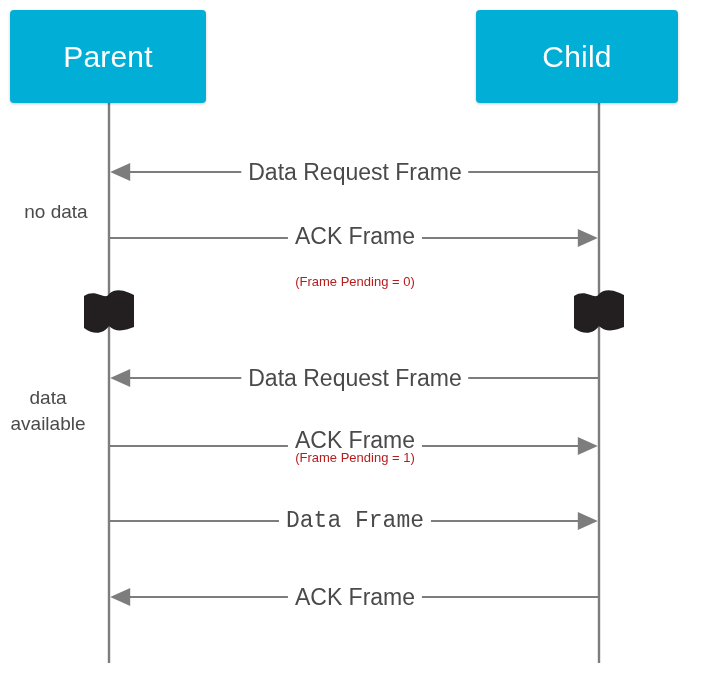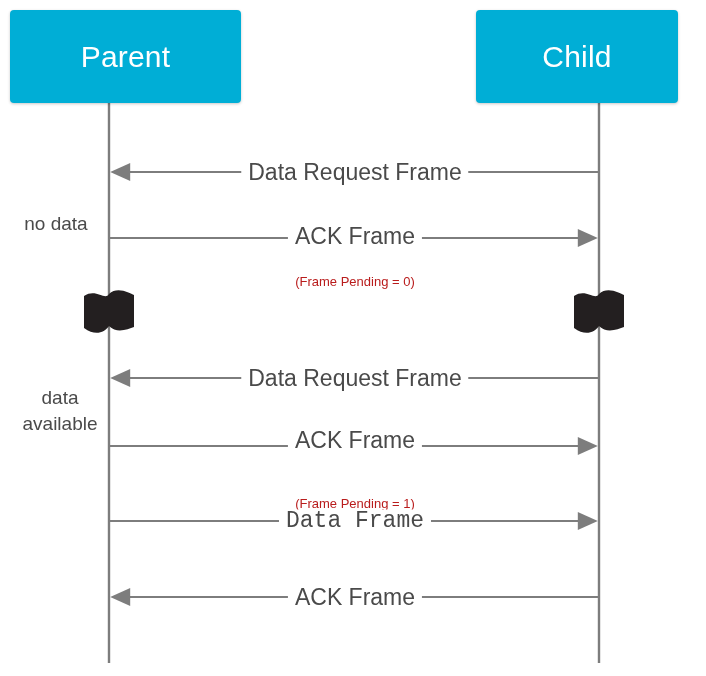--- a/index.html
+++ b/index.html
@@ -116,38 +116,38 @@
           <polygon points="110.2,597 130.2,588 130.2,606" fill="#7d7d7d"></polygon>
         </g>
       </g>
     <g id="breaks">
         <path d="M 84 296 C 96 288, 105 301, 109 294 C 117 286, 130 293, 134 295 L 134 327 C 128 329, 117 334, 109 326 C 104 333, 95 336, 84 328 Z" fill="#231f20"></path>
         <path d="M 574 296 C 586 288, 595 301, 599 294 C 607 286, 620 293, 624 295 L 624 327 C 618 329, 607 334, 599 326 C 594 333, 585 336, 574 328 Z" fill="#231f20"></path>
       </g>
   </svg>
 
   <div id="participants">
-      <div class="participant-box" style="left: 10px; top: 10px; width: 231px; height: 93px; background: rgb(0, 174, 214);">
+      <div class="participant-box" style="left: 10px; top: 10px; width: 196px; height: 93px; background: rgb(0, 174, 214);">
         <span class="participant-label">Parent</span>
       </div>
       <div class="participant-box" style="left: 476px; top: 10px; width: 202px; height: 93px; background: rgb(0, 174, 214);">
         <span class="participant-label">Child</span>
       </div>
     </div>
 
   <div id="labels">
       <div class="msg-label" style="left: 355px; top: 172px;">Data Request Frame</div>
       <div class="msg-label" style="left: 355px; top: 236px;">ACK Frame</div>
       <div class="msg-sublabel" style="left: 355px; top: 261px;">(Frame Pending = 0)</div>
       <div class="msg-label" style="left: 355px; top: 378px;">Data Request Frame</div>
       <div class="msg-label" style="left: 355px; top: 440px;">ACK Frame</div>
-      <div class="msg-sublabel" style="left: 355px; top: 483px;">(Frame Pending = 1)</div>
+      <div class="msg-sublabel" style="left: 355px; top: 437px;">(Frame Pending = 1)</div>
       <div class="msg-label" style="left: 355px; top: 521px; font-family: Liberation Mono, monospace;">Data Frame</div>
       <div class="msg-label" style="left: 355px; top: 597px;">ACK Frame</div>
     </div>
 
   <div id="notes">
-      <div class="side-note" style="left: 56px; top: 224px;">no data</div>
-      <div class="side-note" style="left: 60px; top: 411px;">data
+      <div class="side-note" style="left: 56px; top: 212px;">no data</div>
+      <div class="side-note" style="left: 48px; top: 411px;">data
 available</div>
     </div>
 
 </div>
 
 </body></html>

